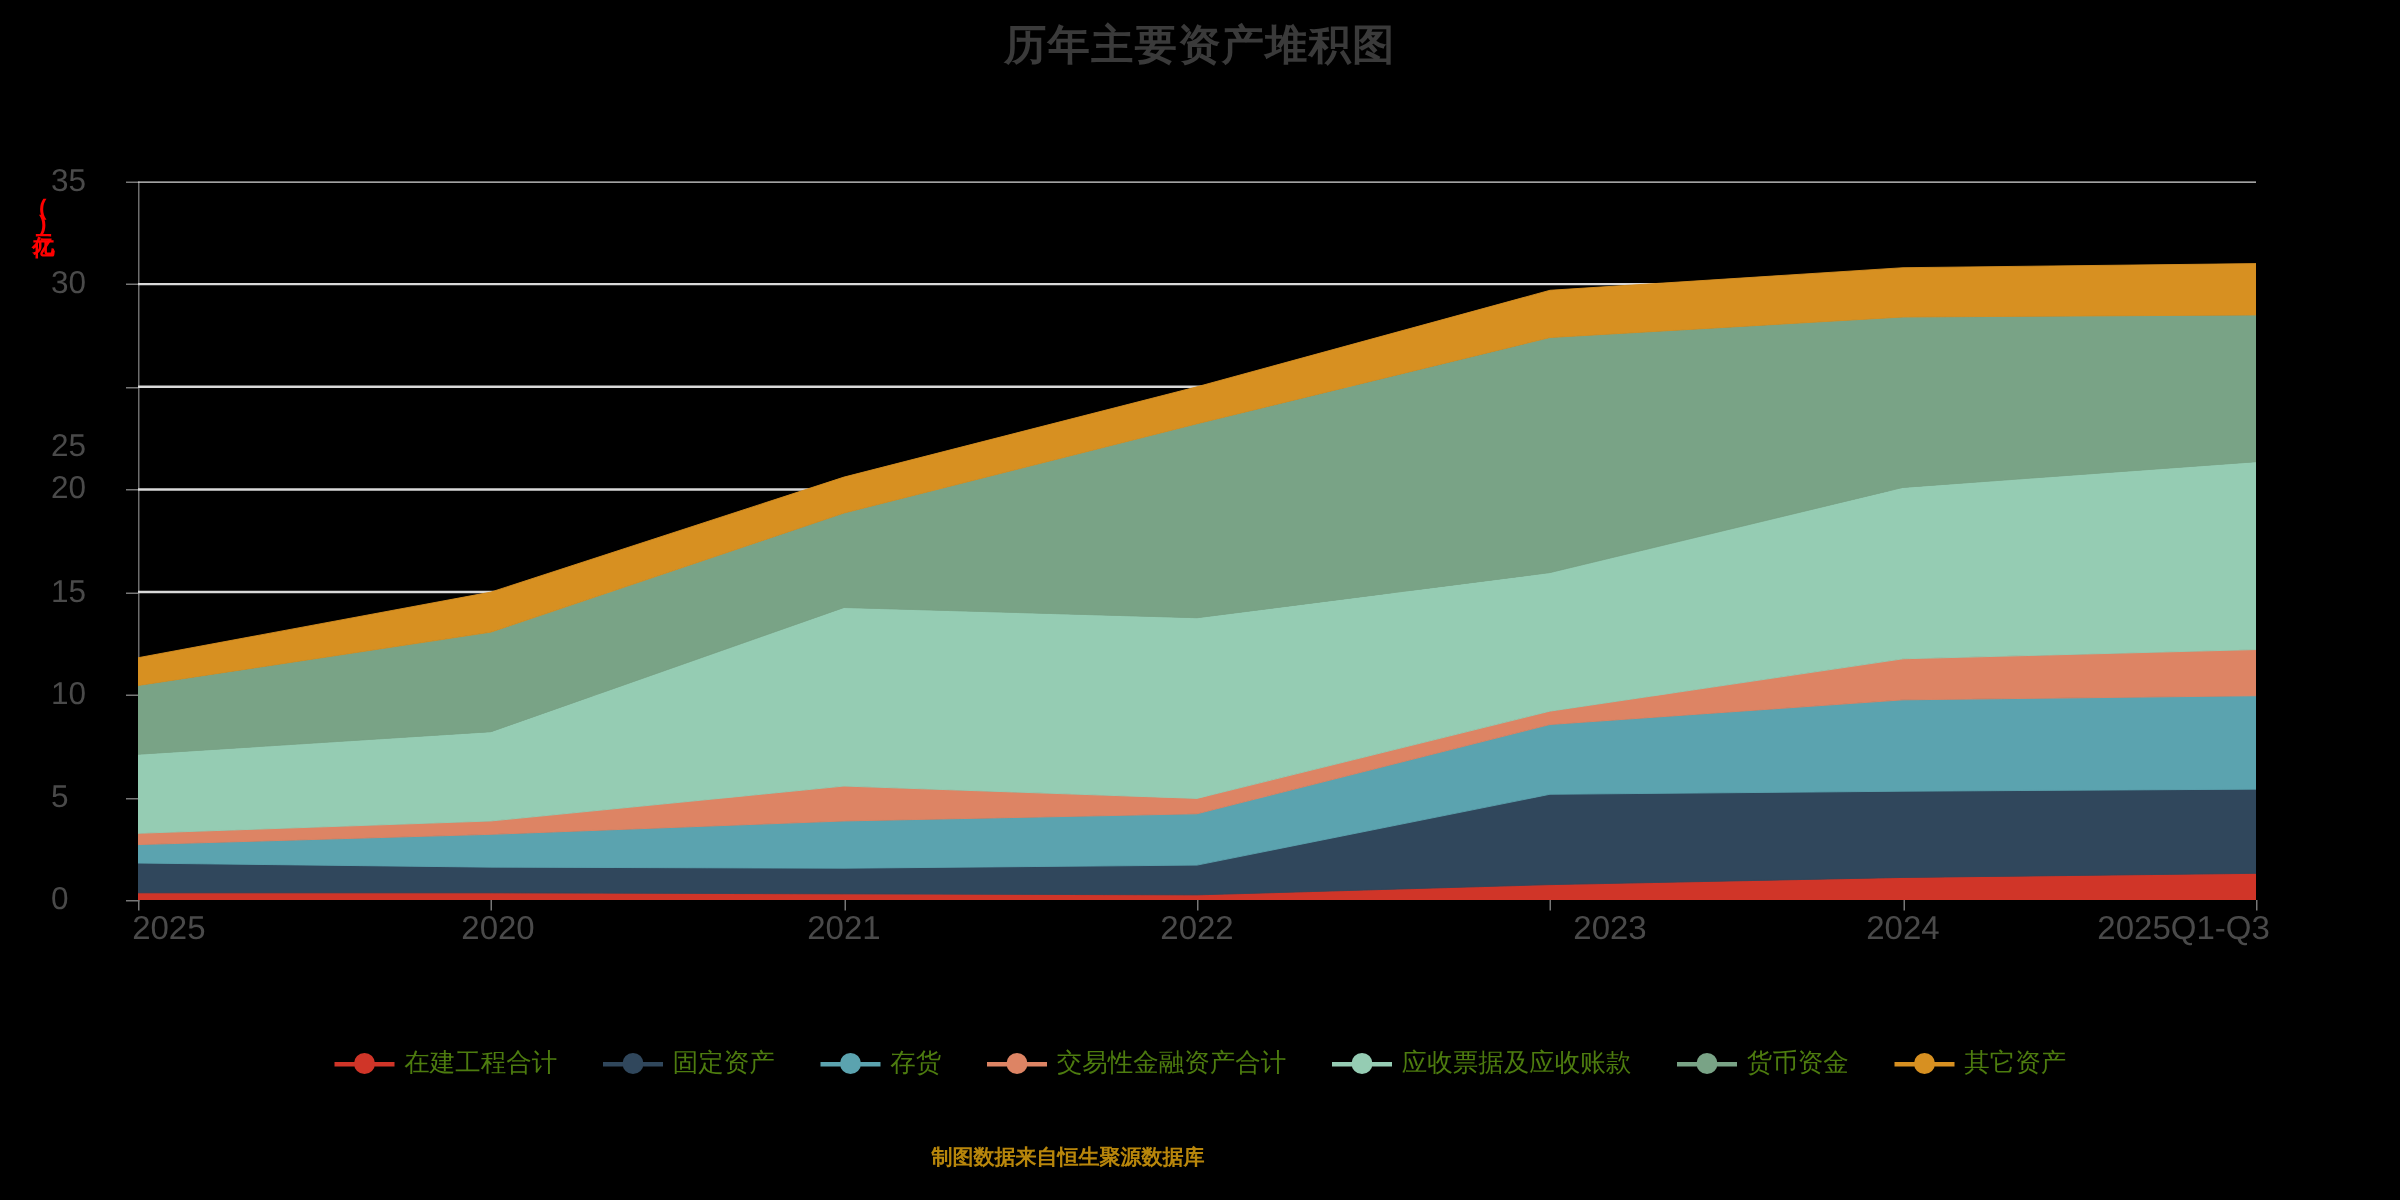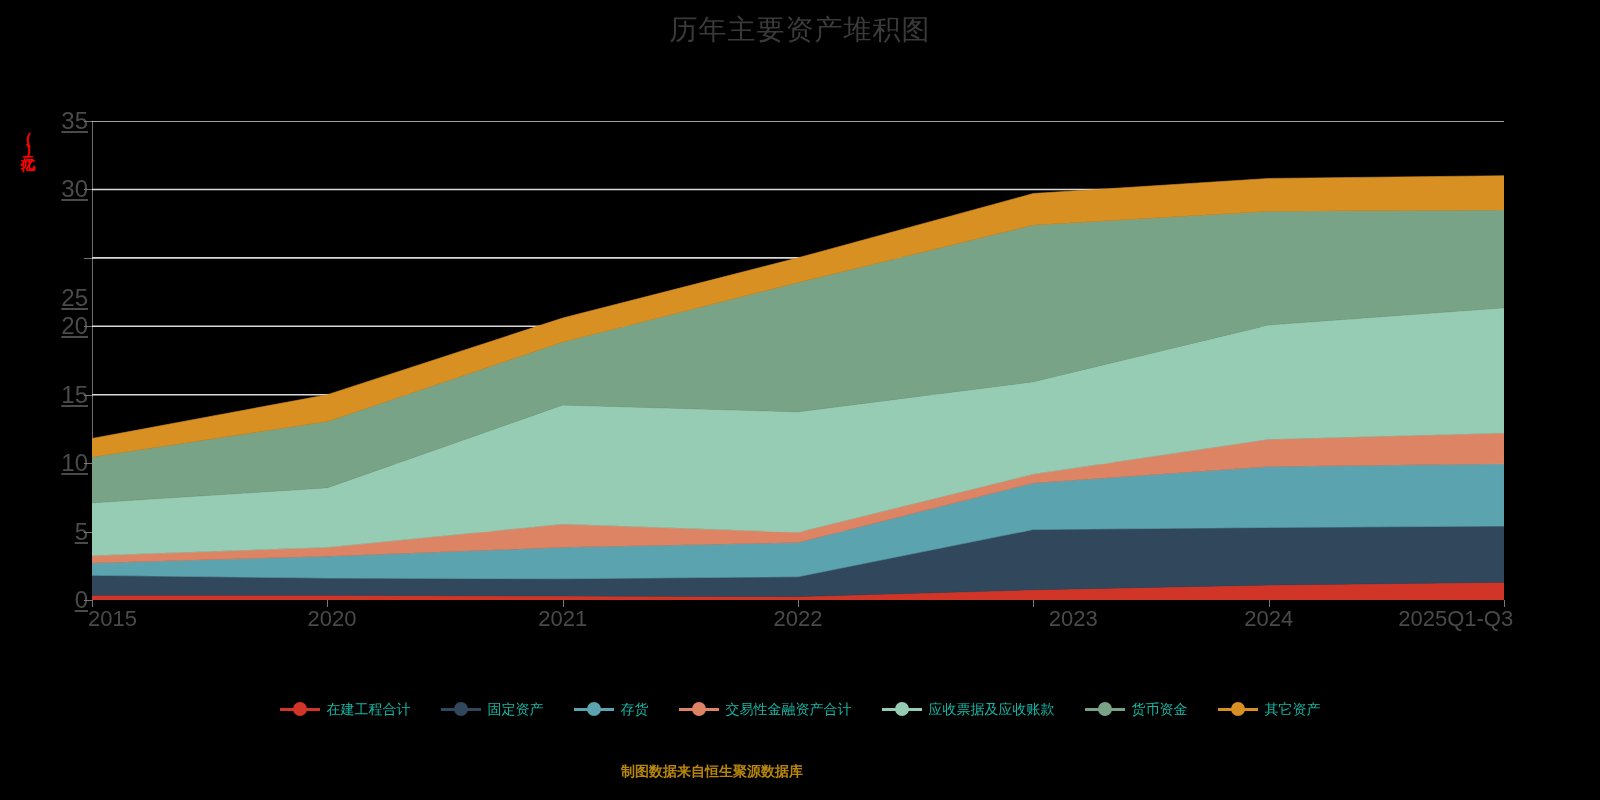--- a/index.html
+++ b/index.html
@@ -15,21 +15,21 @@
     width: 1600px;
     height: 800px;
     background: #000000;
   }
   
   #chart-title {
     position: absolute;
     top: 10px; left: 0; width: 1600px;
     text-align: center;
     font-size: 28px;
-    font-weight: normal;
+    font-weight: bold;
     color: #3a3a3a;
     letter-spacing: 1px;
     line-height: 40px;
   }
   
   #plot-area {
     position: absolute;
     left: 92px;
     top: 121px;
     width: 1412px;
@@ -47,25 +47,23 @@
     font-weight: bold;
     writing-mode: vertical-rl;
     text-orientation: upright;
     letter-spacing: -2px;
     line-height: 16px;
   }
   .y-tick-label {
     position: absolute;
     right: 1512px;
     width: 54px;
-    text-align: right;
-    font-size: 24px;
+    font-size: 21px;
     color: #4a4a4a;
     line-height: 21px;
-    text-decoration: underline;
   }
   .y-tick-mark {
     position: absolute;
     left: 84px;
     width: 8px;
     height: 1px;
     background: #777;
   }
   
   .x-tick-label {
@@ -118,22 +116,22 @@
     top: 9px; left: 0;
     width: 40px; height: 2.5px;
   }
   .legend-marker .lm-dot {
     position: absolute;
     top: 3px; left: 13px;
     width: 14px; height: 14px;
     border-radius: 50%;
   }
   .legend-label {
-    font-size: 14px;
-    color: #14b8a6;
+    font-size: 17px;
+    color: #4d7c0f;
     line-height: 22px;
   }
   
   #footer-note {
     position: absolute;
     left: 0; top: 762px;
     width: 1424px;
     text-align: center;
     font-size: 14px;
     font-weight: bold;
@@ -163,21 +161,21 @@
       <div class="y-tick-mark" style="top: 326.286px;"></div>
       <div class="y-tick-label" style="top: 246.857px; margin-top: 40px;">25</div>
       <div class="y-tick-mark" style="top: 257.857px;"></div>
       <div class="y-tick-label" style="top: 178.429px;">30</div>
       <div class="y-tick-mark" style="top: 189.429px;"></div>
       <div class="y-tick-label" style="top: 110px;">35</div>
       <div class="y-tick-mark" style="top: 121px;"></div>
     </div>
   <div id="y-axis-spine"></div>
   <div id="x-ticks">
-      <div class="x-tick-label" style="left: 92px; transform: translateX(-8%);">2015</div>
+      <div class="x-tick-label" style="left: 92px; transform: translateX(-8%);">2025</div>
       <div class="x-tick-mark" style="left: 92px;"></div>
       <div class="x-tick-label" style="left: 332px;">2020</div>
       <div class="x-tick-mark" style="left: 327.333px;"></div>
       <div class="x-tick-label" style="left: 562.667px;">2021</div>
       <div class="x-tick-mark" style="left: 562.667px;"></div>
       <div class="x-tick-label" style="left: 798px;">2022</div>
       <div class="x-tick-mark" style="left: 798px;"></div>
       <div class="x-tick-label" style="left: 1033.33px; margin-left: 40px;">2023</div>
       <div class="x-tick-mark" style="left: 1033.33px;"></div>
       <div class="x-tick-label" style="left: 1268.67px;">2024</div>

